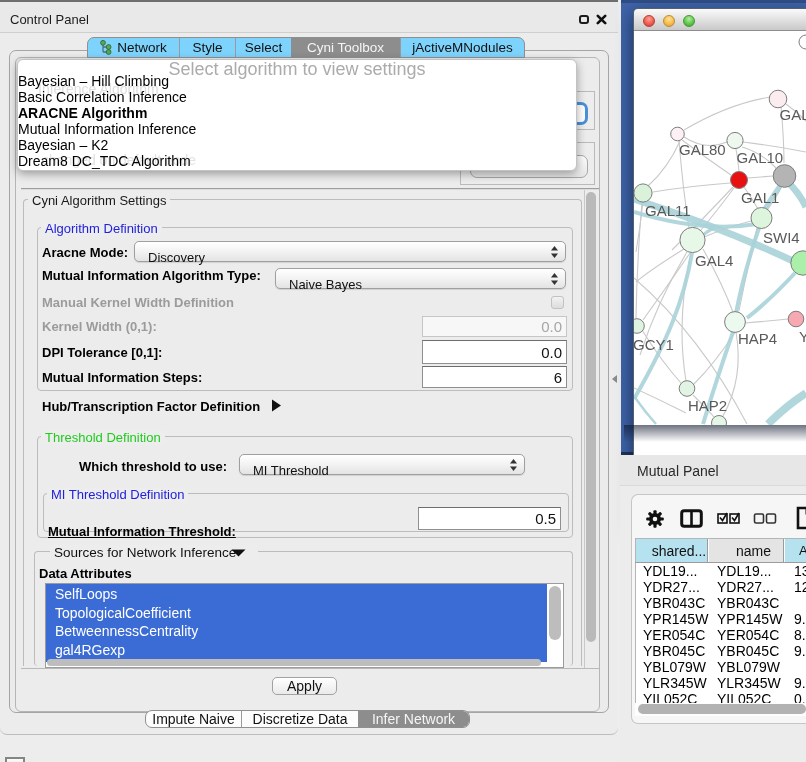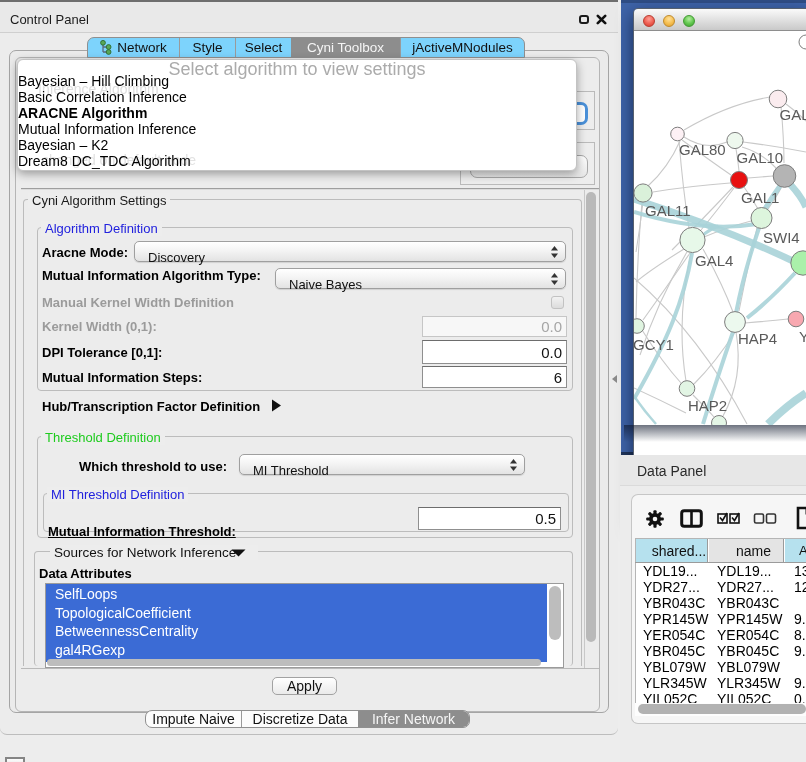--- a/index.html
+++ b/index.html
@@ -228,21 +228,21 @@
       <text x="695" y="266" fill="#5a5a5a" font-size="15" font-family="&quot;Liberation Sans&quot;, sans-serif">GAL4</text>
       <text x="633" y="349.5" fill="#5a5a5a" font-size="15" font-family="&quot;Liberation Sans&quot;, sans-serif">GCY1</text>
       <text x="738" y="344" fill="#5a5a5a" font-size="15" font-family="&quot;Liberation Sans&quot;, sans-serif">HAP4</text>
       <text x="799" y="342" fill="#5a5a5a" font-size="15" font-family="&quot;Liberation Sans&quot;, sans-serif">Y</text>
       <text x="688" y="411" fill="#5a5a5a" font-size="15" font-family="&quot;Liberation Sans&quot;, sans-serif">HAP2</text>
     </svg>
 </div>
 <div class="abs" style="left:624px; top:425px; width:182px; height:17px; background:linear-gradient(rgba(12,21,42,0.6), rgba(12,21,42,0));"></div>
 
 <div class="abs" style="left:620px; top:455px; width:186px; height:31px; background:#e7e7e7; border-bottom:1px solid #dadada;"></div>
-<div class="lbl" style="left:637px; top:463px; color:#2a2a2a; font-size:14px;">Data Panel</div>
+<div class="lbl" style="left:637px; top:463px; color:#2a2a2a; font-size:14px;">Mutual Panel</div>
 <div class="abs" style="left:620px; top:486px; width:186px; height:276px; background:#ececec;"></div>
 
 <div class="abs" style="left:631px; top:494px; width:185px; height:230px; background:#f6f6f6; border:1px solid #c6c6c6; border-radius:7px 0 0 7px; border-right:none;"></div>
 
 <svg class="abs" style="left:646px; top:510px;" width="18" height="18" viewBox="0 0 18 18">
   <g fill="#111">
     <circle cx="9" cy="9" r="6"></circle>
     <g id="teeth">
       <rect x="7.4" y="0.2" width="3.2" height="4" rx="1"></rect>
       <rect x="7.4" y="13.8" width="3.2" height="4" rx="1"></rect>

